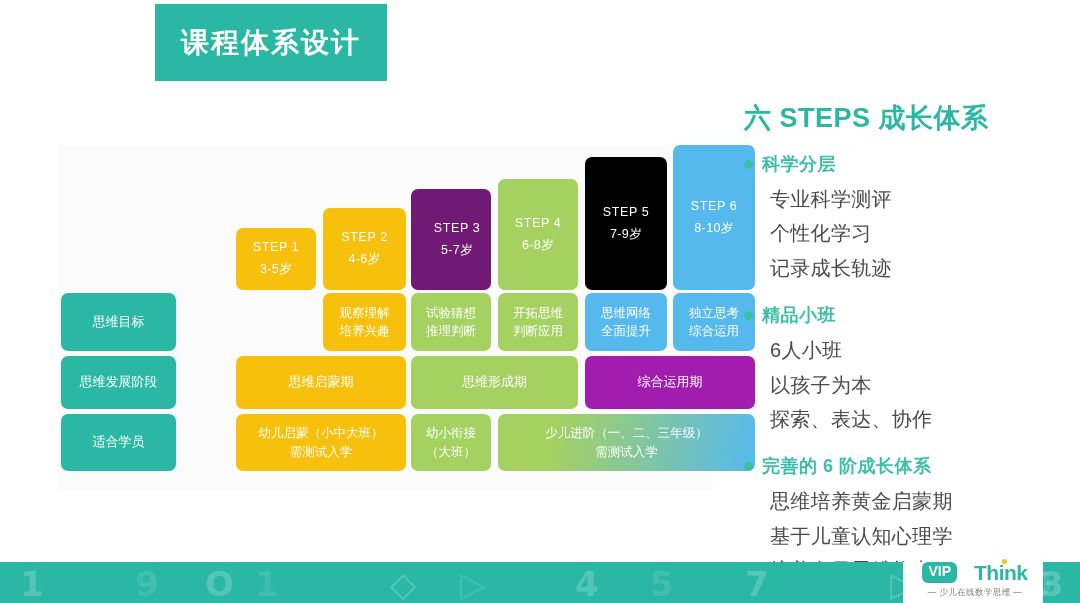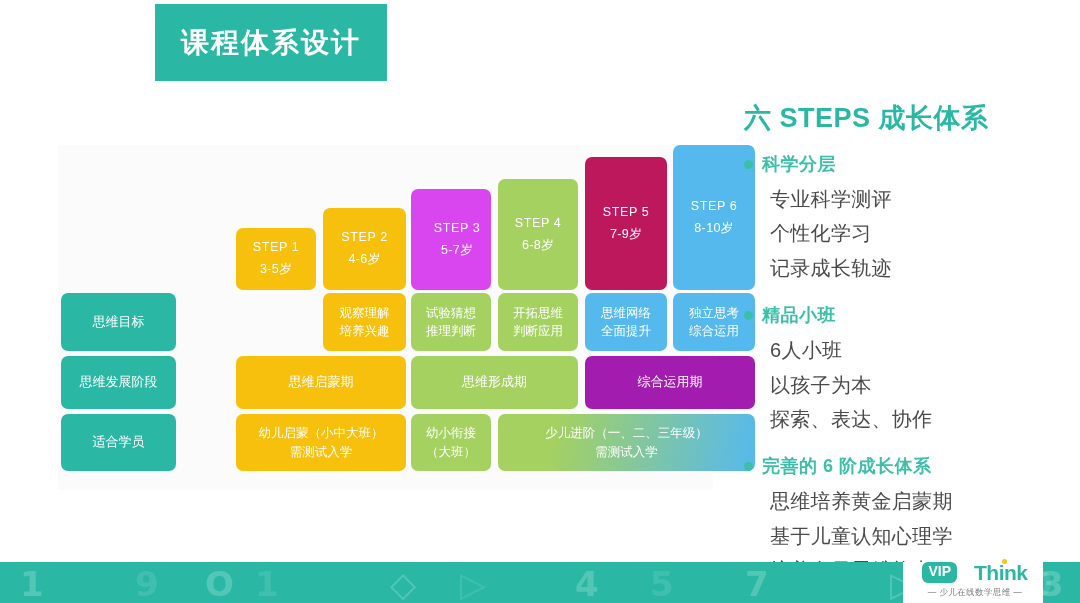--- a/index.html
+++ b/index.html
@@ -229,29 +229,29 @@
   <div class="diagram">
     <div class="steps-row">
         <div class="step" style="left: 178px; width: 80px; height: 62px; background: rgb(247, 192, 13);">
           <span class="s-label">STEP 1</span>
           <span class="s-age">3-5岁</span>
         </div>
         <div class="step" style="left: 265px; width: 83px; height: 82px; background: rgb(247, 192, 13);">
           <span class="s-label">STEP 2</span>
           <span class="s-age">4-6岁</span>
         </div>
-        <div class="step" style="left: 353px; width: 80px; height: 101px; background: #d946ef; padding-left: 12px;">
+        <div class="step" style="left: 353px; width: 80px; height: 101px; background: #701a75; padding-left: 12px;">
           <span class="s-label">STEP 3</span>
           <span class="s-age">5-7岁</span>
         </div>
         <div class="step" style="left: 440px; width: 80px; height: 111px; background: rgb(165, 209, 97);">
           <span class="s-label">STEP 4</span>
           <span class="s-age">6-8岁</span>
         </div>
-        <div class="step" style="left: 527px; width: 82px; height: 133px; background: #be185d;">
+        <div class="step" style="left: 527px; width: 82px; height: 133px; background: #000000;">
           <span class="s-label">STEP 5</span>
           <span class="s-age">7-9岁</span>
         </div>
         <div class="step" style="left: 615px; width: 82px; height: 145px; background: rgb(85, 185, 238);">
           <span class="s-label">STEP 6</span>
           <span class="s-age">8-10岁</span>
         </div>
       </div>
     <div class="grid-row row1">
         <div class="cell" style="left: 3px; width: 115px; height: 100%; background: rgb(42, 184, 164);">

